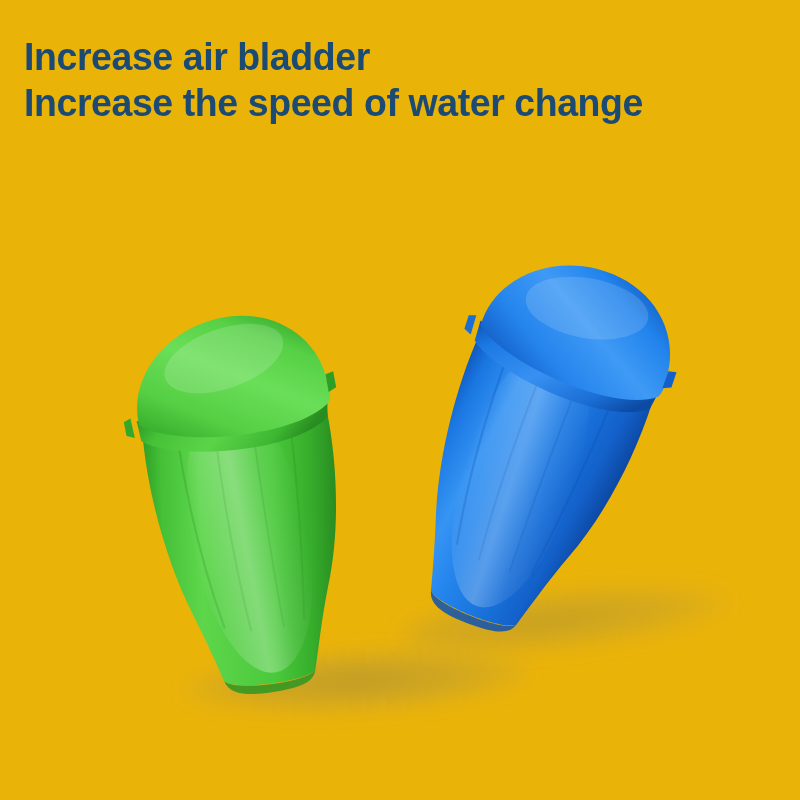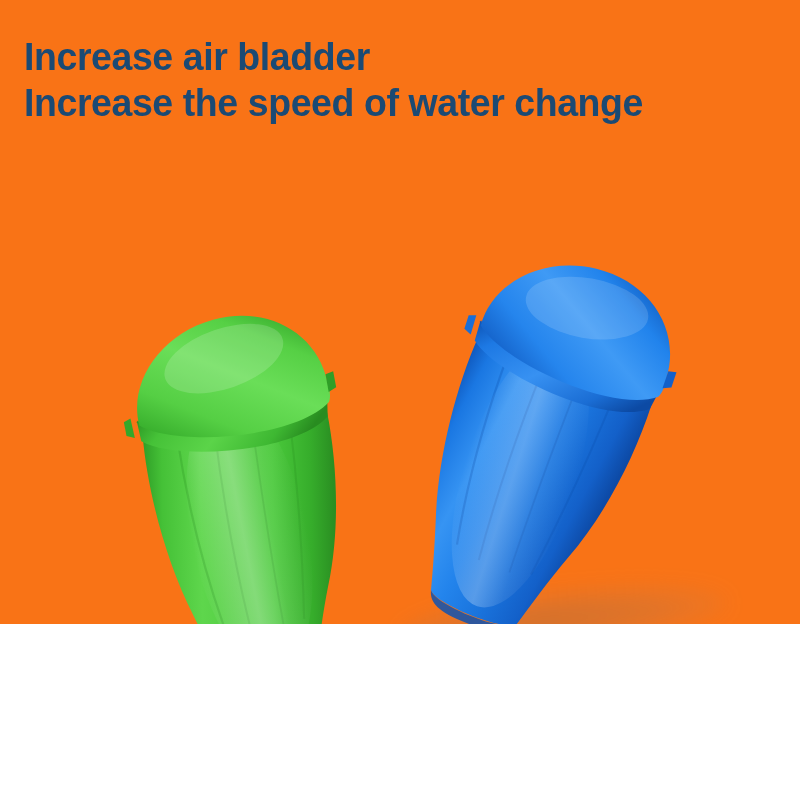--- a/index.html
+++ b/index.html
@@ -7,22 +7,22 @@
     margin: 0;
     padding: 0;
     background: #ffffff;
   }
   body {
     font-family: "Liberation Sans", "DejaVu Sans", sans-serif;
   }
   #page {
     position: relative;
     width: 800px;
-    height: 624px;
-    background: #f97316;
+    height: 800px;
+    background: #eab308;
     overflow: hidden;
   }
 
   
   .headline {
     position: absolute;
     left: 24px;
     top: 34px;
     width: 770px;
     color: #1b4a74;

